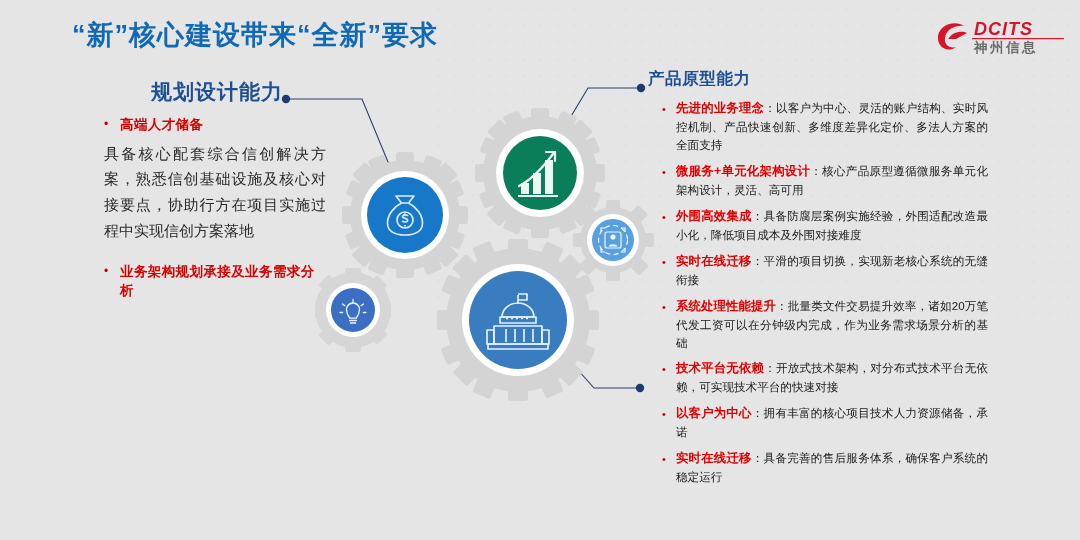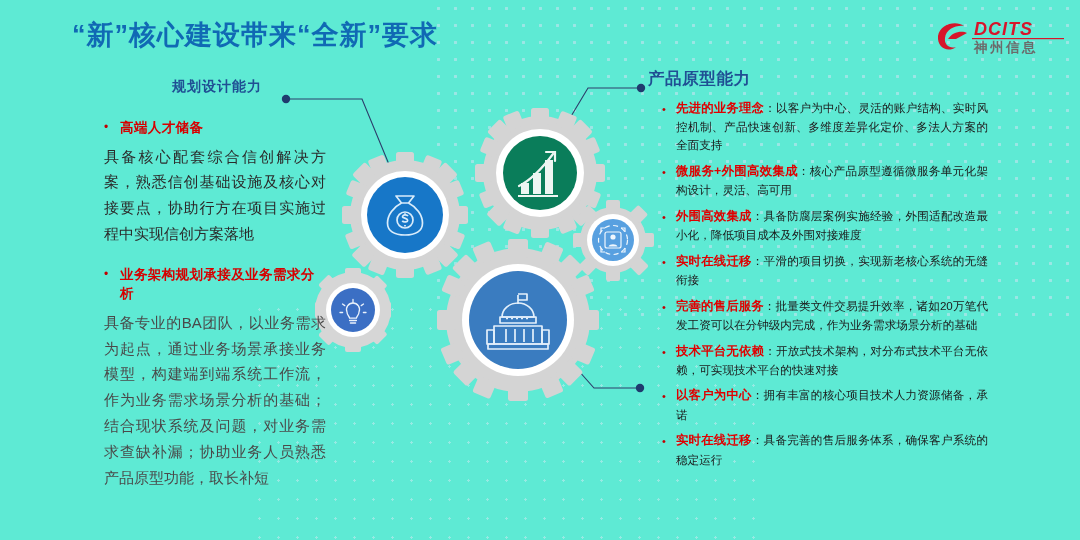--- a/index.html
+++ b/index.html
@@ -2,21 +2,21 @@
 <html lang="zh"><head>
 <meta charset="utf-8">
 <style>
   html,body{margin:0;padding:0;}
   body{
     width:1080px;height:540px;overflow:hidden;
     background:#ffffff;
     font-family:"Liberation Sans","DejaVu Sans",sans-serif;
     position:relative;
   }
-  .slide{position:absolute;inset:0;background:#5eead4;overflow:hidden;}
+  .slide{position:absolute;inset:0;background:#e5e5e5;overflow:hidden;}
 
   
   .texture{
     position:absolute;left:430px;top:0;width:650px;height:330px;
     background-image:radial-gradient(circle, #cfe3f2 1.4px, rgba(255,255,255,0) 1.6px);
     background-size:17px 17px;
     opacity:.55;pointer-events:none;
   }
   .texture2{
     position:absolute;left:250px;top:300px;width:520px;height:240px;
@@ -30,22 +30,22 @@
     position:absolute;left:72px;top:17px;
     font-size:27px;font-weight:bold;color:#1069b4;
     letter-spacing:1px;white-space:nowrap;
   }
   .logo{position:absolute;right:14px;top:14px;width:132px;height:44px;}
   .logo svg{display:block;}
 
   
   .left-col{position:absolute;left:104px;top:78px;width:222px;}
   .col-head{
-    font-size:14px;font-weight:bold;color:#1f4f93;letter-spacing:1px;
-    margin-bottom:22px;text-align:center;padding-left:4px;
+    font-size:21px;font-weight:bold;color:#1f4f93;letter-spacing:1px;
+    margin-bottom:9px;text-align:center;padding-left:4px;
   }
   .bullet-row{display:flex;margin-bottom:4px;}
   .bullet-dot{
     color:#c00000;font-size:12px;line-height:1.2;flex:0 0 16px;padding-top:2px;
   }
   .bullet-head{
     color:#d60000;font-weight:bold;font-size:13.5px;line-height:1.45;
     letter-spacing:.4px;
   }
   .para{
@@ -270,50 +270,49 @@
     <div class="bullet-row">
       <span class="bullet-dot">•</span>
       <span class="bullet-head">高端人才储备</span>
     </div>
     <div class="para">具备核心配套综合信创解决方案，熟悉信创基础设施及核心对接要点，协助行方在项目实施过程中实现信创方案落地</div>
 
     <div class="bullet-row">
       <span class="bullet-dot">•</span>
       <span class="bullet-head">业务架构规划承接及业务需求分析</span>
     </div>
-    <div class="para faded">具备专业的BA团队，以业务需求为起点，通过业务场景承接业务模型，构建端到端系统工作流，作为业务需求场景分析的基础；结合现状系统及问题，对业务需求查缺补漏；协助业务人员熟悉产品原型功能，取长补短</div>
   </div>
 
   <div class="right-col">
 
     <div class="sec-head">产品原型能力</div>
 
     <div class="r-item">
       <span class="r-dot">•</span>
       <span class="r-text"><span class="r-key">先进的业务理念</span><span>：</span><span>以客户为中心、灵活的账户结构、实时风控机制、产品快速创新、多维度差异化定价、多法人方案的全面支持</span></span>
     </div>
 
     <div class="r-item">
       <span class="r-dot">•</span>
-      <span class="r-text"><span class="r-key">微服务+外围高效集成</span><span>：</span><span>核心产品原型遵循微服务单元化架构设计，灵活、高可用</span></span>
+      <span class="r-text"><span class="r-key">微服务+单元化架构设计</span><span>：</span><span>核心产品原型遵循微服务单元化架构设计，灵活、高可用</span></span>
     </div>
 
     <div class="r-item">
       <span class="r-dot">•</span>
       <span class="r-text"><span class="r-key">外围高效集成</span><span>：</span><span>具备防腐层案例实施经验，外围适配改造最小化，降低项目成本及外围对接难度</span></span>
     </div>
 
     <div class="r-item">
       <span class="r-dot">•</span>
       <span class="r-text"><span class="r-key">实时在线迁移</span><span>：</span><span>平滑的项目切换，实现新老核心系统的无缝衔接</span></span>
     </div>
 
     <div class="r-item">
       <span class="r-dot">•</span>
-      <span class="r-text"><span class="r-key">完善的售后服务</span><span>：</span><span>批量类文件交易提升效率，诸如20万笔代发工资可以在分钟级内完成，作为业务需求场景分析的基础</span></span>
+      <span class="r-text"><span class="r-key">系统处理性能提升</span><span>：</span><span>批量类文件交易提升效率，诸如20万笔代发工资可以在分钟级内完成，作为业务需求场景分析的基础</span></span>
     </div>
 
     <div class="r-item">
       <span class="r-dot">•</span>
       <span class="r-text"><span class="r-key">技术平台无依赖</span><span>：</span><span>开放式技术架构，对分布式技术平台无依赖，可实现技术平台的快速对接</span></span>
     </div>
 
 
     <div class="r-item">
       <span class="r-dot">•</span>

